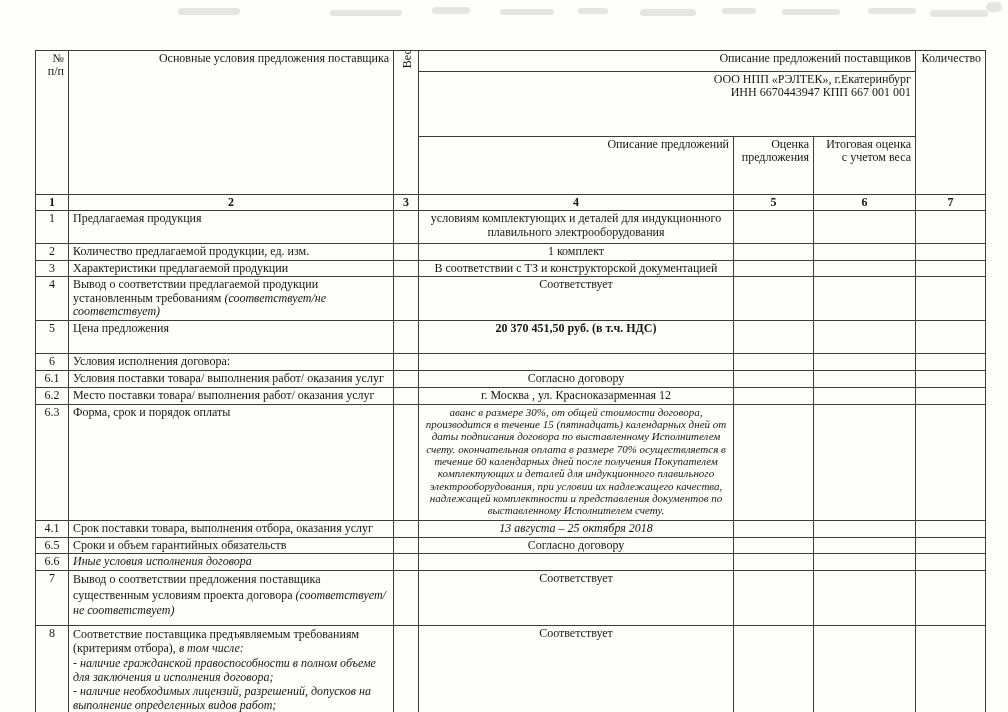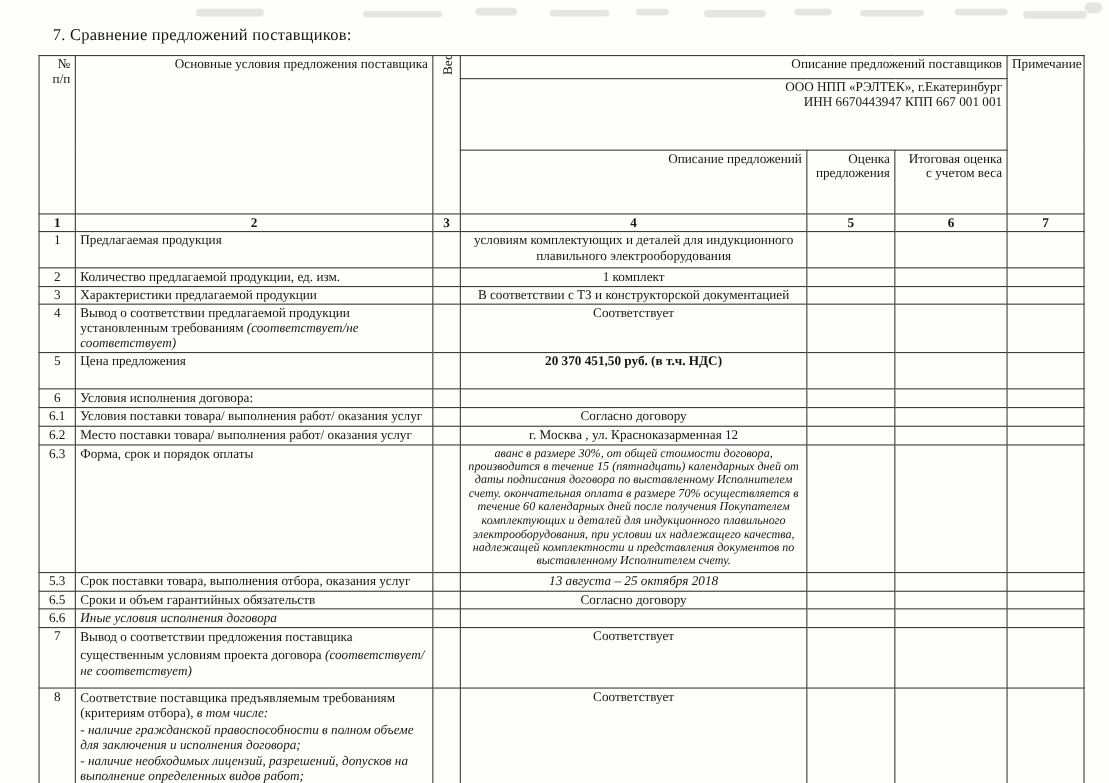--- a/index.html
+++ b/index.html
@@ -68,40 +68,39 @@
   <div class="smudge" style="left:432px;top:7px;width:38px;height:7px;"></div>
   <div class="smudge" style="left:500px;top:9px;width:54px;height:6px;"></div>
   <div class="smudge" style="left:578px;top:8px;width:30px;height:6px;"></div>
   <div class="smudge" style="left:640px;top:9px;width:56px;height:7px;"></div>
   <div class="smudge" style="left:722px;top:8px;width:34px;height:6px;"></div>
   <div class="smudge" style="left:782px;top:9px;width:58px;height:6px;"></div>
   <div class="smudge" style="left:868px;top:8px;width:48px;height:6px;"></div>
   <div class="smudge" style="left:930px;top:10px;width:58px;height:7px;"></div>
   <div class="smudge" style="left:986px;top:2px;width:16px;height:10px;"></div>
 
-  <div class="title">7. Сравнение предложений поставщиков:</div>
 
   <table class="cmp">
     <colgroup>
       <col style="width:33px">
         <col style="width:325px">
         <col style="width:25px">
       <col style="width:315px">
         <col style="width:80px">
         <col style="width:102px">
       <col style="width:70px">
     </colgroup>
 
     <tbody>
         <tr>
       <td class="hdr" rowspan="3">№ п/п</td>
       <td class="hdr" rowspan="3">Основные условия предложения поставщика</td>
       <td class="weight-hdr" rowspan="3"><span class="rot">Вес</span></td>
       <td class="hdr band" colspan="3">Описание предложений поставщиков</td>
-      <td class="hdr note-hdr" rowspan="3">Примечание</td>
+      <td class="hdr note-hdr" rowspan="3">Количество</td>
     </tr>
     <tr>
       <td class="hdr supplier" colspan="3">
         <div>ООО НПП «РЭЛТЕК», г.Екатеринбург</div>
         <div>ИНН 6670443947 КПП 667 001 001</div>
       </td>
     </tr>
     <tr>
       <td class="hdr subhdr">Описание предложений</td>
       <td class="hdr subhdr">Оценка предложения</td>
@@ -202,21 +201,21 @@
       <td class="c-num">6.3</td>
       <td class="c-label">Форма, срок и порядок оплаты</td>
       <td></td>
       <td class="c-val fineprint">аванс в размере 30%, от общей стоимости договора, производится в течение 15 (пятнадцать) календарных дней от даты подписания договора по выставленному Исполнителем счету. окончательная оплата в размере 70% осуществляется в течение 60 календарных дней после получения Покупателем комплектующих и деталей для индукционного плавильного электрооборудования, при условии их надлежащего качества, надлежащей комплектности и представления документов по выставленному Исполнителем счету.</td>
       <td></td>
       <td></td>
       <td></td>
     </tr>
 
     <tr class="h14">
-      <td class="c-num">5.3</td>
+      <td class="c-num">4.1</td>
       <td class="c-label">Срок поставки товара, выполнения отбора, оказания услуг</td>
       <td></td>
       <td class="c-val it">13 августа – 25 октября 2018</td>
       <td></td>
       <td></td>
       <td></td>
     </tr>
 
     <tr class="h13">
       <td class="c-num">6.5</td>

